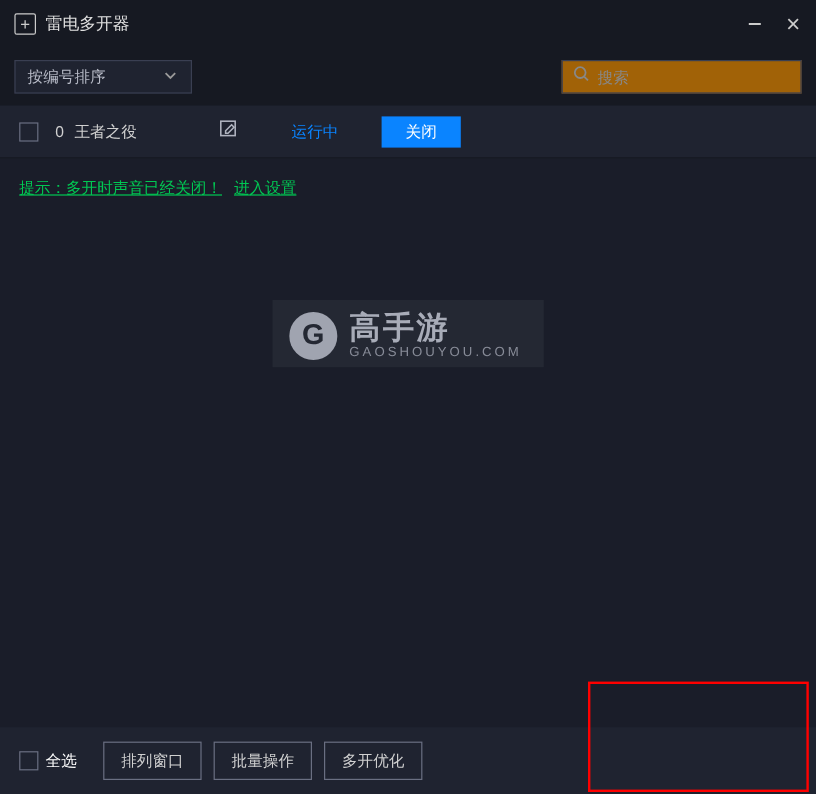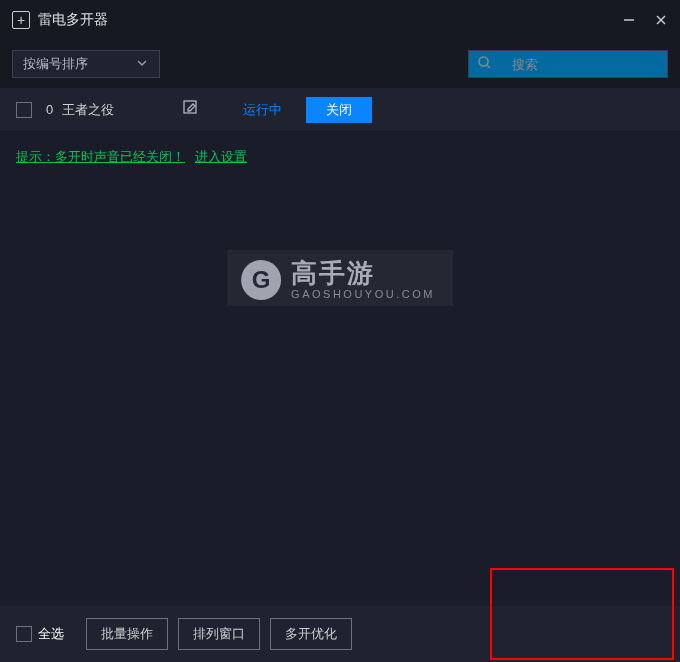--- a/index.html
+++ b/index.html
@@ -74,26 +74,26 @@
       color: #b8bcc8;
       font-size: 13px;
       cursor: pointer;
     }
     .chevron-down {
       color: #999;
     }
     .search-box {
       width: 200px;
       height: 28px;
-      background: #0369a1;
+      background: #a16207;
       border: 1px solid #3a3f52;
       display: flex;
       align-items: center;
       padding: 0 8px;
-      gap: 20px;
+      gap: 6px;
     }
     .search-icon {
       color: #888;
       flex-shrink: 0;
     }
     .search-input {
       background: transparent;
       border: none;
       outline: none;
       color: #ccc;
@@ -138,21 +138,21 @@
       color: #0a84ff;
       font-size: 13px;
       margin-left: 44px;
     }
     .close-btn {
       background: #0a84ff;
       color: #fff;
       border: none;
       font-size: 13px;
       padding: 4px 20px;
-      margin-left: 24px;
+      margin-left: 36px;
       cursor: pointer;
     }
     .hint-row {
       padding: 16px 16px;
       font-size: 13px;
       display: flex;
       gap: 10px;
       align-items: center;
     }
     .hint-text { color: #00c853; text-decoration: underline; }
@@ -318,18 +318,18 @@
     <span class="wm-cn">高手游</span>
     <span class="wm-en">GAOSHOUYOU.COM</span>
   </div>
 </div>
 
 <div class="bottombar">
   <div class="select-all-group">
     <div class="checkbox"></div>
     <span class="select-all-label">全选</span>
   </div>
+  <button class="action-btn">排列窗口</button>
   <button class="action-btn">批量操作</button>
-  <button class="action-btn">排列窗口</button>
   <button class="action-btn">多开优化</button>
 </div>
 
 <div class="highlight-box"></div>
 
 </body></html>

